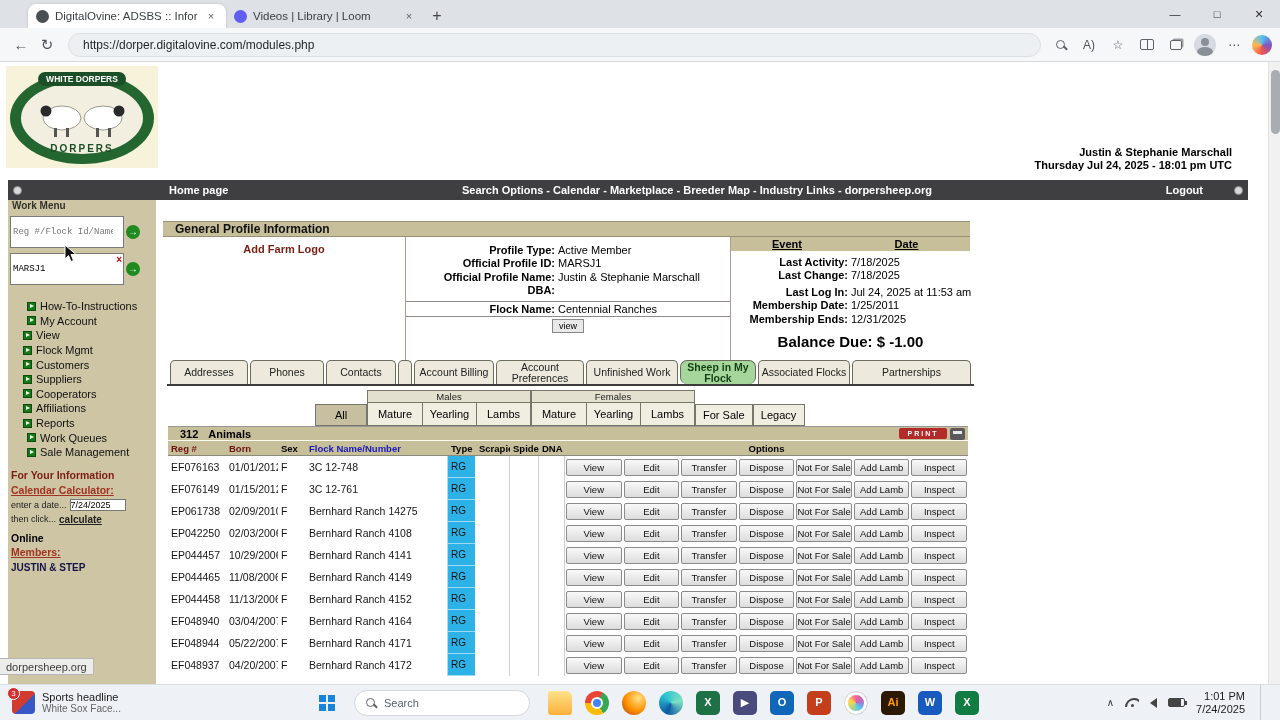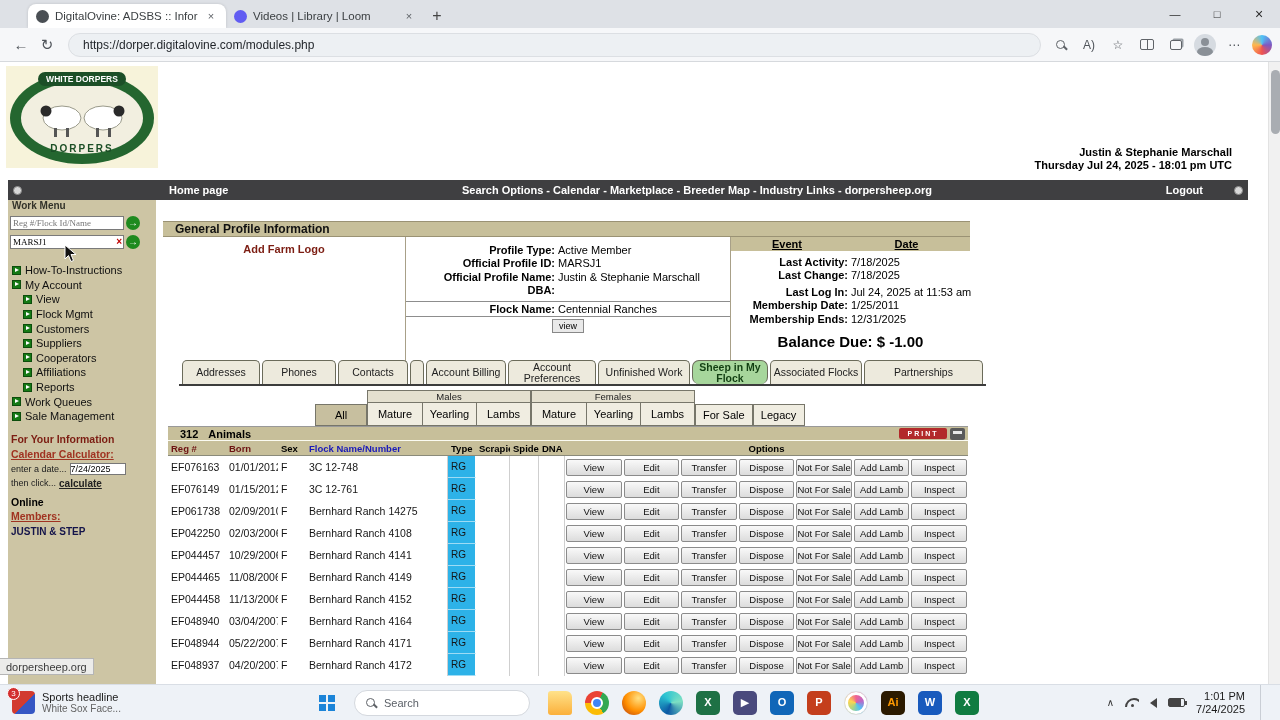--- a/index.html
+++ b/index.html
@@ -47,26 +47,26 @@
   .nav-center { flex:1; text-align:center; }
   .nav-link { cursor:pointer; }
   .nav-link + .nav-link::before { content:" - "; cursor:default; }
   .nav-logout { margin-right:26px; cursor:pointer; }
 
   
   .sidebar { position:absolute; left:8px; top:138px; width:148px; height:484px; background:#cdc5a4; }
   .sb-title { padding:0 0 0 4px; font-size:10px; font-weight:bold; color:#33332a; }
   .sb-row { display:flex; align-items:center; gap:2px; margin:5px 0 0 2px; }
   .sb-input-wrap { position:relative; width:114px; }
-  .sb-input { width:114px; height:14px; font-size:9px; border:1px solid #7a7a7a; padding:0 10px 0 2px; font-family:Liberation Serif, serif; }
+  .sb-input { width:114px; height:32px; font-size:9px; border:1px solid #7a7a7a; padding:0 10px 0 2px; font-family:Liberation Mono, monospace; }
   .sb-input::placeholder { color:#777; }
   .sb-clear { position:absolute; right:2px; top:0; color:#c00000; font-size:10px; font-weight:bold; cursor:pointer; line-height:14px; }
   .go-btn { width:14px; height:14px; border-radius:50%; background:#1f8a1f; color:#fff; font-size:10px; line-height:13px; text-align:center; cursor:pointer; flex:none; }
   .menu { margin-top:14px; }
-  .menu-item { display:flex; align-items:center; height:14.6px; padding-left:4px; color:#101010; cursor:pointer; font-size:11px; }
+  .menu-item { display:flex; align-items:center; height:14.6px; padding-left:19px; color:#101010; cursor:pointer; font-size:11px; }
   .menu-item[data-level="1"] { padding-left:15px; }
   .mi-icon { width:9px; height:9px; background:#157a15; border:1px solid #0c4d0c; margin-right:4px; position:relative; flex:none; }
   .mi-icon::after { content:""; position:absolute; left:2px; top:1px; border-left:4px solid #fff; border-top:2.5px solid transparent; border-bottom:2.5px solid transparent; }
   .sb-fyi { margin-top:9px; padding-left:3px; }
   .fyi-title { color:#7c1d12; font-weight:bold; font-size:10.5px; }
   .calc-title { color:#a03321; font-weight:bold; text-decoration:underline; font-size:10.5px; margin-top:3px; cursor:pointer; }
   .calc-row { display:flex; align-items:center; gap:3px; margin-top:3px; font-size:9px; color:#222; }
   .calc-input { width:56px; height:12px; font-size:9px; border:1px solid #777; font-family:inherit; }
   .calc-link { font-weight:bold; text-decoration:underline; color:#222; font-size:10px; cursor:pointer; }
   .online-title { font-weight:bold; font-size:10.5px; margin-top:7px; }
@@ -97,21 +97,21 @@
   .ev-head { display:grid; grid-template-columns:112px 1fr; background:#c7bf9a; height:14px; align-items:center; font-weight:bold; }
   .ev-head span { text-align:center; text-decoration:underline; }
   .ev-rows { margin-top:4px; }
   .ev-row { display:grid; grid-template-columns:120px 1fr; height:13.5px; align-items:center; }
   .ev-row.gap { margin-top:3px; }
   .ev-label { text-align:right; font-weight:bold; padding-right:3px; white-space:nowrap; }
   .ev-value { white-space:nowrap; }
   .balance { text-align:center; font-weight:bold; font-size:15px; margin-top:7px; }
 
   
-  .tabs-row { position:absolute; left:16px; top:162px; width:807px; height:24px; display:flex; align-items:flex-end; gap:2px; padding:0 3px; border-bottom:2px solid #3c3c3c; }
+  .tabs-row { position:absolute; left:4px; top:162px; width:807px; height:24px; display:flex; align-items:flex-end; gap:2px; padding:0 3px; border-bottom:2px solid #3c3c3c; }
   .ptab { height:24px; background:#edeadd; border:1px solid #6b6b5a; border-bottom:none; border-radius:5px 5px 0 0; display:flex; align-items:center; justify-content:center; text-align:center; font-size:10.5px; line-height:11px; padding:0 2px; cursor:pointer; flex:none; color:#222; }
   .ptab.active { background:#a7d69c; color:#123f12; font-weight:bold;border-radius:7px; }
   .tabs-row .ptab:nth-of-type(1){width:78px} .tabs-row .ptab:nth-of-type(2){width:74px}
   .tabs-row .ptab:nth-of-type(3){width:70px} .tabs-row .ptab:nth-of-type(4){width:14px}
   .tabs-row .ptab:nth-of-type(5){width:80px} .tabs-row .ptab:nth-of-type(6){width:88px}
   .tabs-row .ptab:nth-of-type(7){width:92px} .tabs-row .ptab:nth-of-type(8){width:76px}
   .tabs-row .ptab:nth-of-type(9){width:92px} .tabs-row .ptab:nth-of-type(10){flex:1}
 
   
   .filters-row { position:absolute; left:0; top:188px; width:807px; height:38px; display:flex; align-items:flex-end; padding-left:152px; }

